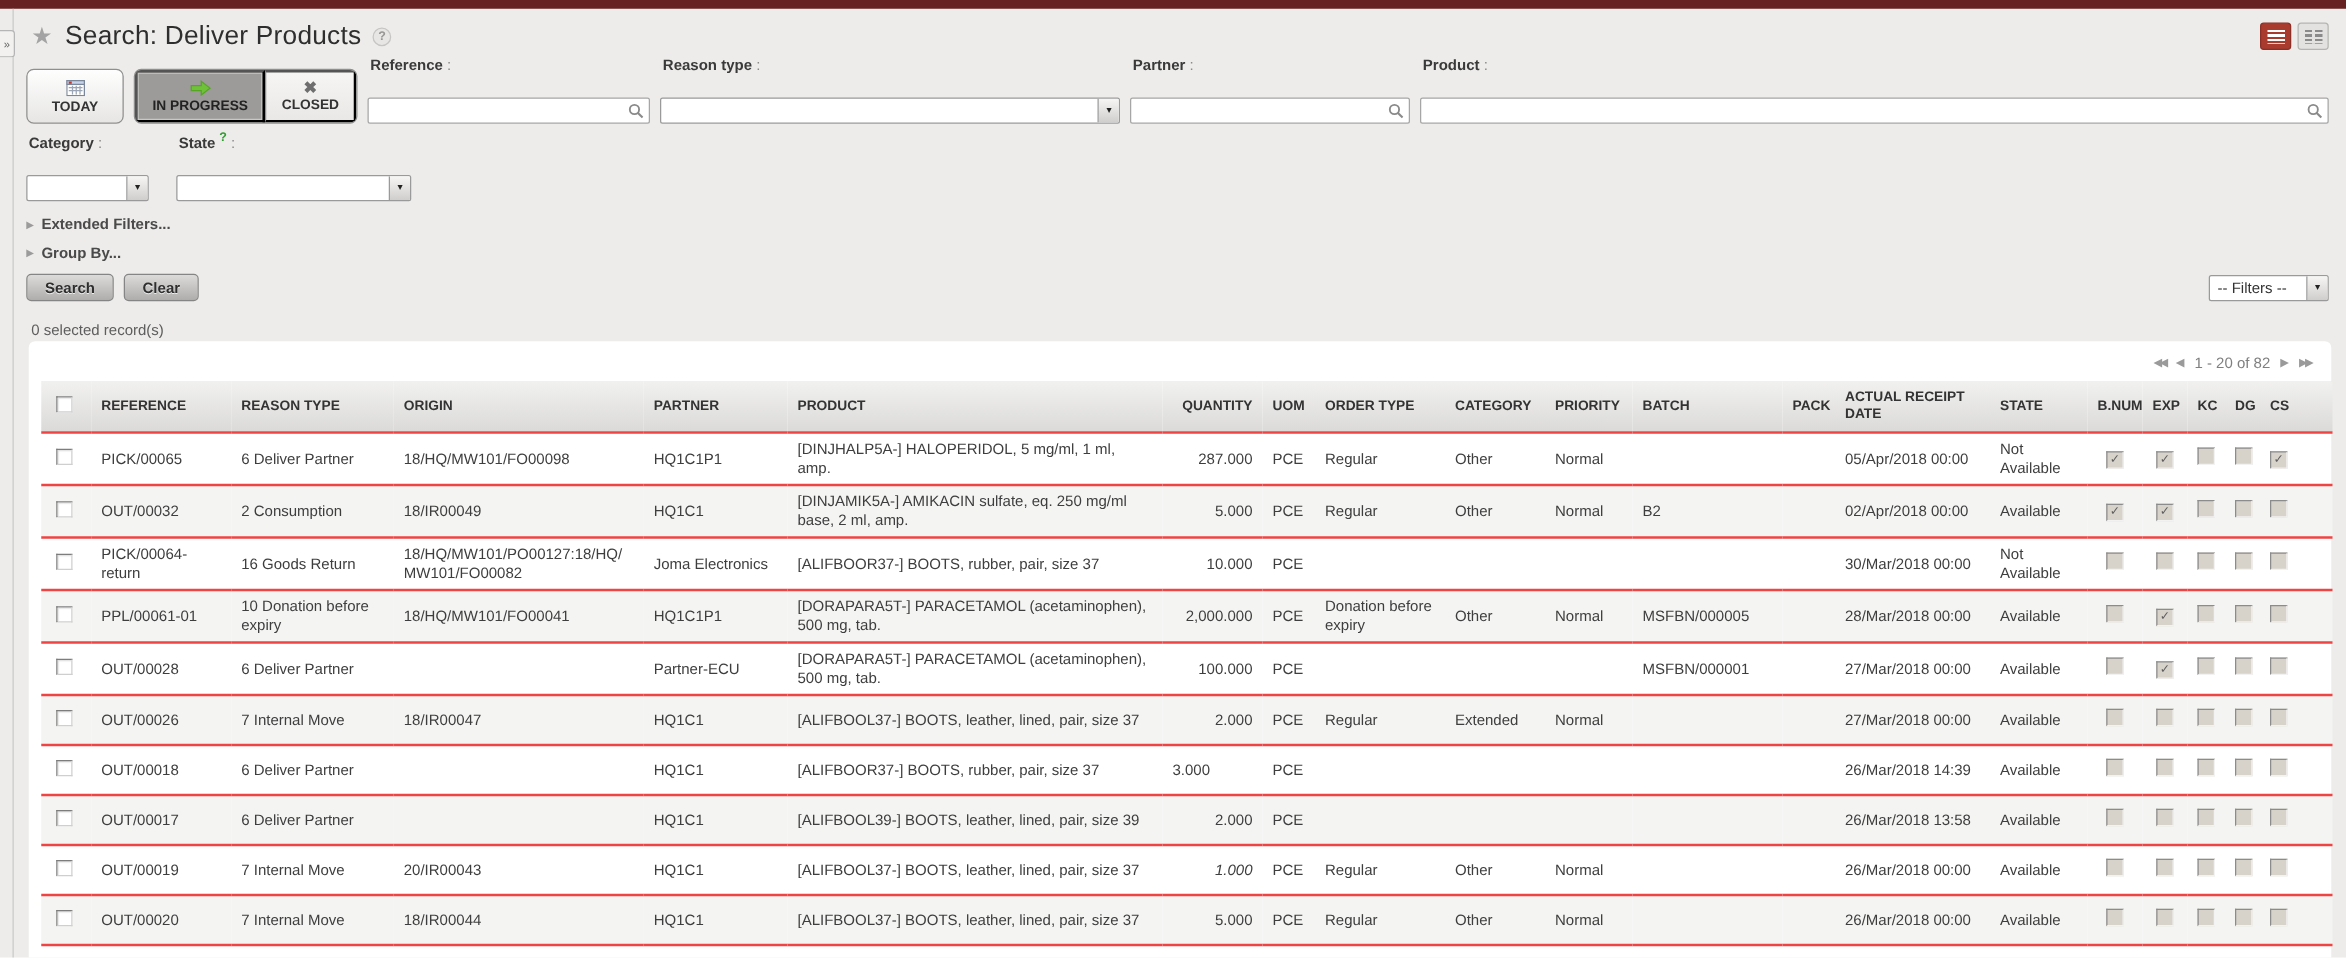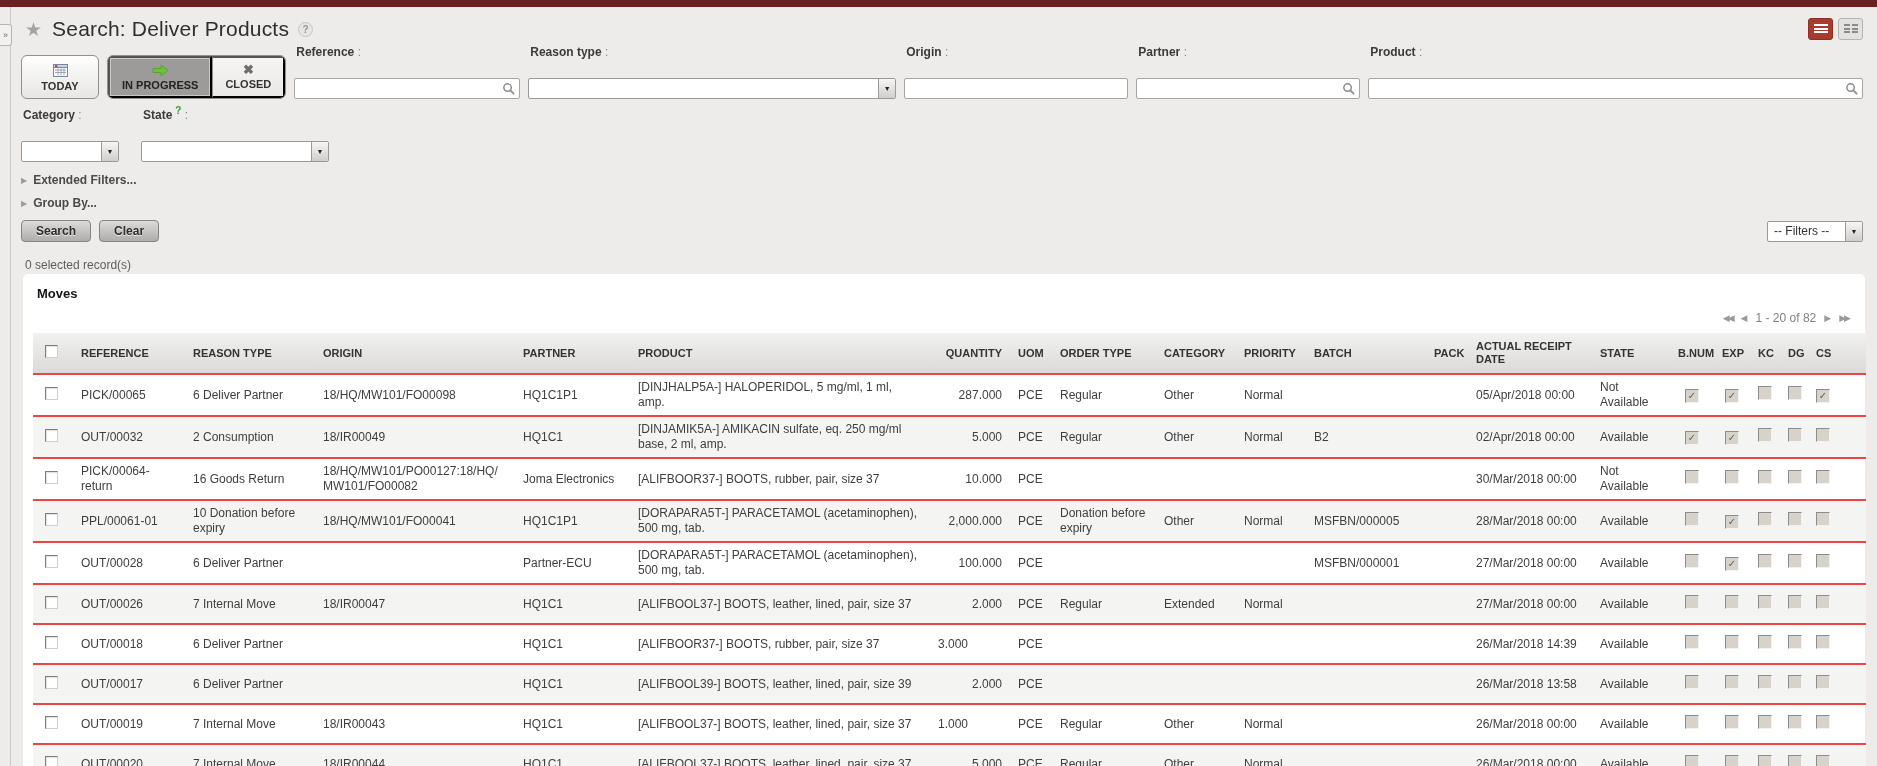--- a/index.html
+++ b/index.html
@@ -197,26 +197,20 @@
     </div>
 
     <div class="field w-reason">
       <label><b>Reason type</b> <span class="colon">:</span></label>
       <div class="select">
         <span class="val"></span>
         <span class="btn">▼</span>
       </div>
     </div>
 
-    <div class="field w-origin">
-      <label><b>Origin</b> <span class="colon">:</span></label>
-      <div class="inwrap">
-        <input class="tinput plain" value="" style="">
-      </div>
-    </div>
 
     <div class="field w-partner">
       <label><b>Partner</b> <span class="colon">:</span></label>
       <div class="inwrap">
         <input class="tinput" value="" style="">
         <svg class="mag" width="13" height="13" viewBox="0 0 14 14">
           <circle cx="6" cy="6" r="4" fill="none" stroke="#8a8a8a" stroke-width="1.6"></circle>
           <line x1="9" y1="9" x2="13" y2="13" stroke="#8a8a8a" stroke-width="1.8"></line>
         </svg>
       </div>
@@ -263,21 +257,20 @@
     <button class="abtn">Clear</button>
     <div class="select filters-dd">
       <span class="val">-- Filters --</span>
       <span class="btn">▼</span>
     </div>
   </div>
 
   <div class="sel-count">0 selected record(s)</div>
 
   <div class="panel">
-    <div class="moves">Moves</div>
     <div class="pager">
       <span class="pgico">◀◀</span>
       <span class="pgico single">◀</span>
       <span>1 - 20 of 82</span>
       <span class="pgico single">▶</span>
       <span class="pgico">▶▶</span>
     </div>
     <table>
       <thead>
         <tr>
@@ -488,24 +481,24 @@
             <td style="text-align: center;"><span class="cb flag"></span></td>
             <td style="text-align: center;"><span class="cb flag"></span></td>
             <td style="text-align: center;"><span class="cb flag"></span></td>
             <td style="text-align: center;"><span class="cb flag"></span></td>
             <td></td>
           </tr>
           <tr>
             <td class="cbcol"><span class="cb sel"></span></td>
             <td>OUT/00019</td>
             <td>7 Internal Move</td>
-            <td>18/IR00043</td>
+            <td>20/IR00043</td>
             <td>HQ1C1</td>
             <td>[ALIFBOOL37-] BOOTS, leather, lined, pair, size 37</td>
-            <td style="text-align: left;">1.000</td>
+            <td style="text-align: right; font-style: italic;">1.000</td>
             <td>PCE</td>
             <td>Regular</td>
             <td>Other</td>
             <td>Normal</td>
             <td></td>
             <td style="text-align: right;"></td>
             <td>26/Mar/2018 00:00</td>
             <td>Available</td>
             <td style="text-align: center;"><span class="cb flag"></span></td>
             <td style="text-align: center;"><span class="cb flag"></span></td>

